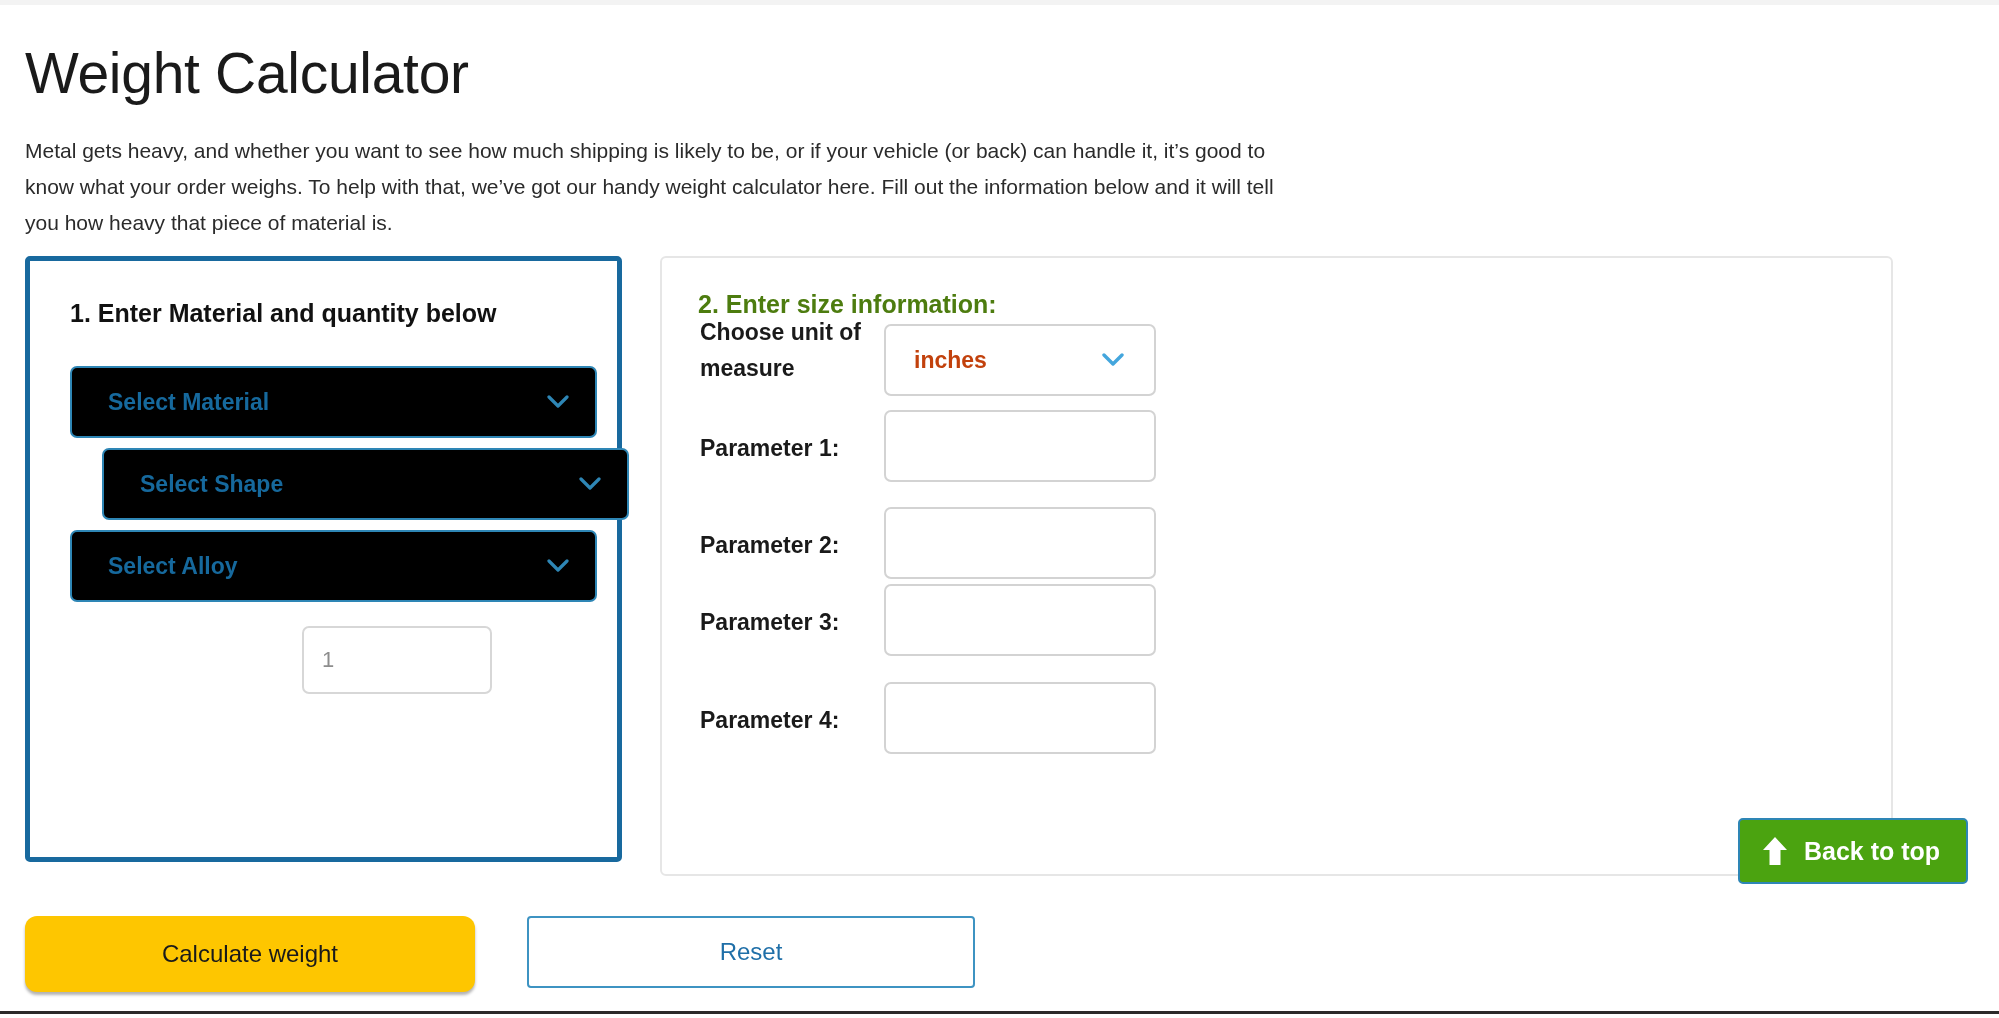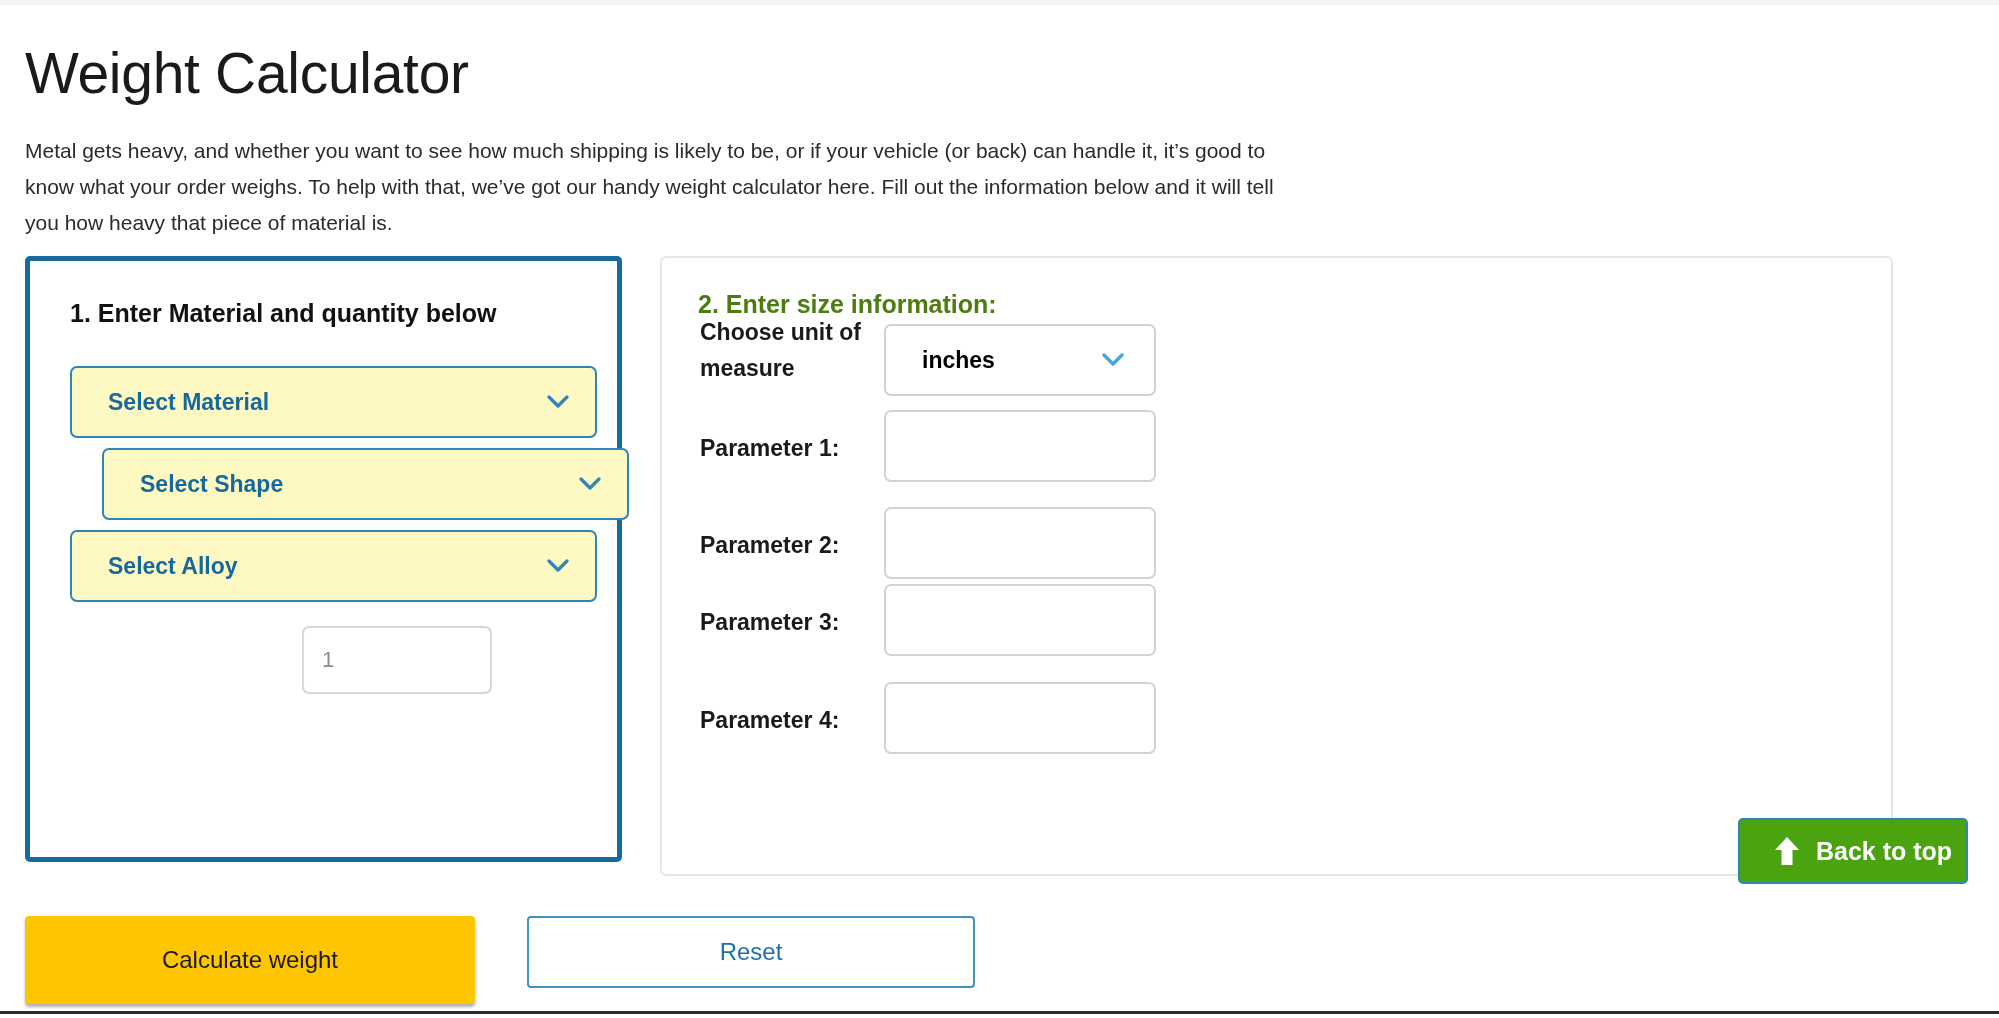--- a/index.html
+++ b/index.html
@@ -78,21 +78,21 @@
   }
 
   .select-box {
     position: absolute;
     left: 40px;
     width: 527px;
     height: 72px;
     box-sizing: border-box;
     border: 2px solid #2e86b5;
     border-radius: 7px;
-    background: #fef9c3;
+    background: #000000;
   }
   .select-box .sel-label {
     position: absolute;
     left: 36px;
     top: 50%;
     transform: translateY(-50%);
     font-size: 23px;
     font-weight: bold;
     color: #16699d;
     white-space: nowrap;
@@ -176,26 +176,26 @@
     left: 222px;
     width: 272px;
     height: 72px;
     box-sizing: border-box;
     border: 2px solid #d3d3d3;
     border-radius: 7px;
     background: #ffffff;
   }
   .unit-value {
     position: absolute;
-    left: 36px;
+    left: 28px;
     top: 50%;
     transform: translateY(-50%);
     font-size: 23px;
     font-weight: bold;
-    color: #000000;
+    color: #c2410c;
     white-space: nowrap;
   }
   .chev-light { right: 30px; }
   .param-input {
     position: absolute;
     left: 222px;
     width: 272px;
     height: 72px;
     box-sizing: border-box;
     border: 2px solid #d3d3d3;
@@ -221,46 +221,46 @@
     top: 818px;
     width: 230px;
     height: 66px;
     box-sizing: border-box;
     background: #4ba310;
     border: 2px solid #2e86b5;
     border-radius: 5px;
     display: flex;
     align-items: center;
     gap: 16px;
-    padding-left: 34px;
+    padding-left: 22px;
     cursor: pointer;
   }
   .back-to-top .arrow-up {
     width: 26px;
     height: 30px;
     flex: 0 0 auto;
   }
   .back-to-top .btt-label {
     font-size: 25px;
     font-weight: bold;
     color: #ffffff;
     white-space: nowrap;
   }
 
   
   .btn-calc {
     position: absolute;
     left: 25px;
     top: 916px;
     width: 450px;
-    height: 88px;
+    height: 76px;
     box-sizing: border-box;
     background: #fec600;
     border: none;
-    border-radius: 4px;
+    border-radius: 12px;
     font-family: "Liberation Sans", sans-serif;
     font-size: 24px;
     color: #1a1a1a;
     cursor: pointer;
     box-shadow: 0 3px 3px rgba(0,0,0,0.30);
   }
   .btn-reset {
     position: absolute;
     left: 503px;
     top: 916px;

